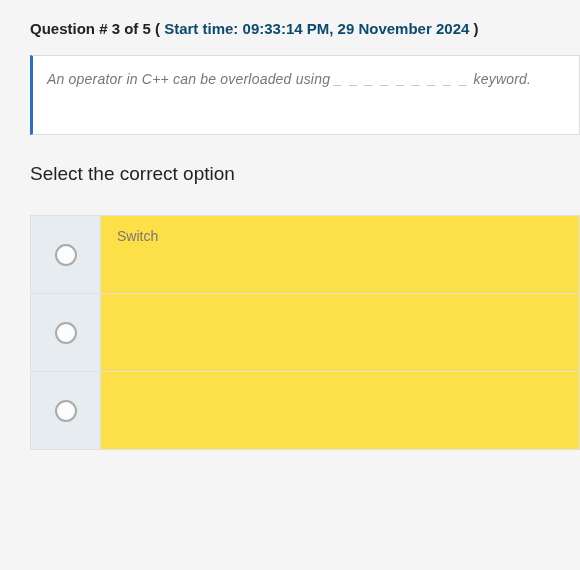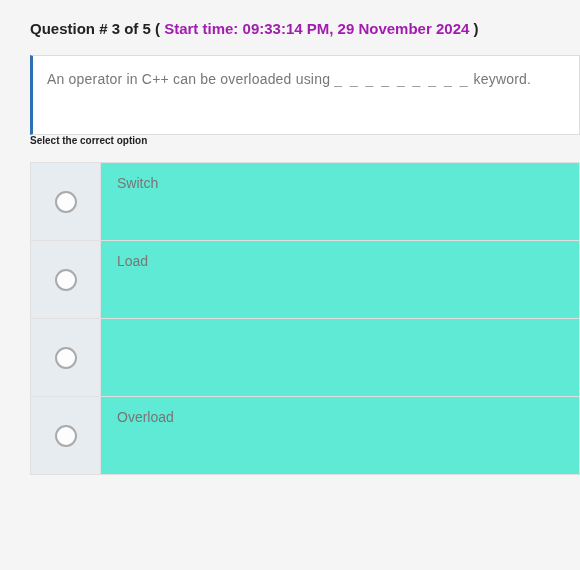--- a/index.html
+++ b/index.html
@@ -15,55 +15,57 @@
     padding: 20px 0 0 30px;
     color: #333;
   }
   .question-header {
     font-size: 15px;
     font-weight: 700;
     color: #222;
     margin-bottom: 18px;
   }
   .question-header .start-time {
-    color: #a21caf;
+    color: #0c4a6e;
     font-weight: 700;
     margin-top: 20px;
   }
   .question-box {
     border: 1px solid #ddd;
     border-left: 3px solid #2e6fb5;
     background: #fff;
     padding: 14px 16px 40px 14px;
+    margin-bottom: 28px;
     min-height: 80px;
+    font-style: italic;
   }
   .question-text {
     color: #777;
     font-size: 14px;
     letter-spacing: 0.2px;
   }
   .blank {
     letter-spacing: 2px;
     color: #999;
   }
   .select-label {
-    font-size: 10px;
-    font-weight: 700;
+    font-size: 19px;
+    font-weight: 400;
     color: #222;
-    margin-bottom: 16px;
+    margin-bottom: 30px;
   }
   .options {
     border-top: 1px solid #e0e0e0;
   }
   .option-row {
     display: flex;
     border-bottom: 1px solid #e0e0e0;
     border-left: 1px solid #e0e0e0;
     border-right: 1px solid #e0e0e0;
-    background: #5eead4;
+    background: #fde047;
     min-height: 78px;
     cursor: pointer;
   }
   .radio-cell {
     width: 70px;
     background: #e6ecef;
     display: flex;
     align-items: center;
     justify-content: center;
     border-right: 1px solid #e0e0e0;
@@ -99,26 +101,19 @@
   <div class="option-row">
     <div class="radio-cell">
       <div class="radio-circle"></div>
     </div>
     <div class="option-label">Switch</div>
   </div>
   <div class="option-row">
     <div class="radio-cell">
       <div class="radio-circle"></div>
     </div>
-    <div class="option-label">Load</div>
   </div>
   <div class="option-row">
     <div class="radio-cell">
       <div class="radio-circle"></div>
     </div>
   </div>
-  <div class="option-row">
-    <div class="radio-cell">
-      <div class="radio-circle"></div>
-    </div>
-    <div class="option-label">Overload</div>
-  </div>
 </div>
 
 </body></html>

